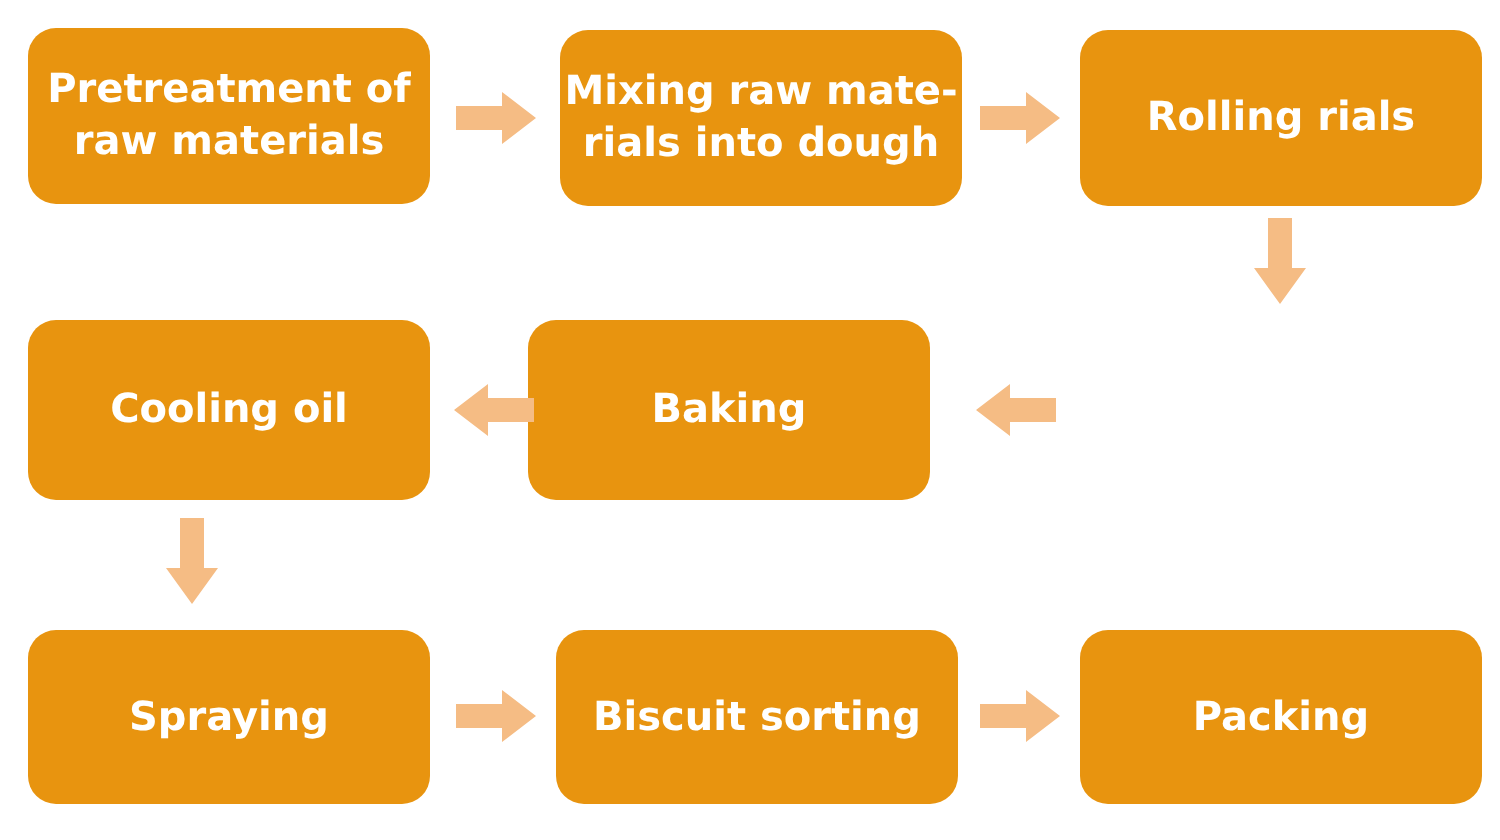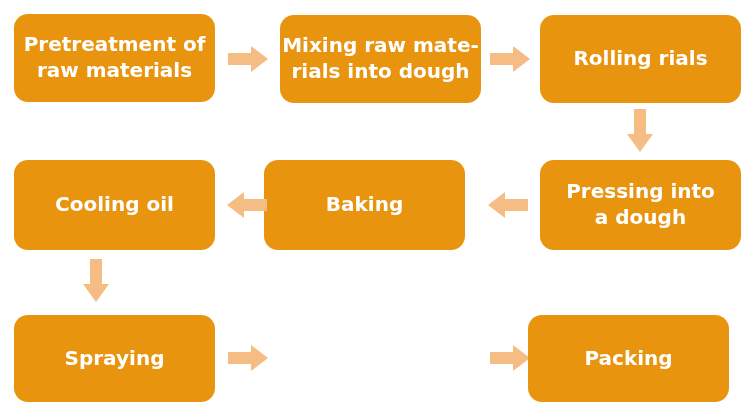--- a/index.html
+++ b/index.html
@@ -16,21 +16,21 @@
   }
   
   .s1{left:14px;top:14px}
   .s2{left:280px;top:15px}
   .s3{left:540px;top:15px}
   .s4{left:540px;top:160px;height:90px}
   .s5{left:264px;top:160px;height:90px}
   .s6{left:14px;top:160px;height:90px}
   .s7{left:14px;top:315px;height:87px}
   .s8{left:278px;top:315px;height:87px}
-  .s9{left:528px;top:315px;height:87px}
+  .s9{left:540px;top:315px;height:87px}
   .arrow{position:absolute;width:40px;height:26px}
   .arrow svg{display:block}
   .arrow polygon{fill:var(--arrow-fill,#F5BC84)}
   .arrow.vert{width:26px;height:43px}
   .a1{left:228px;top:46px}
   .a2{left:490px;top:46px}
   .a3{left:627px;top:109px}
   .a4{left:488px;top:192px}
   .a5{left:227px;top:192px}
   .a6{left:83px;top:259px}
@@ -61,22 +61,20 @@
   </div>
 
   <div class="step s3">Rolling rials</div>
 
   <div class="arrow vert a3">
     <svg width="26" height="43" viewBox="0 0 26 43">
         <polygon points="7,0 19,0 19,25 26,25 13,43 0,25 7,25"></polygon>
       </svg>
   </div>
 
-  <div class="step s4">Pressing into
-a dough</div>
 
   <div class="arrow a4">
     <svg width="40" height="26" viewBox="0 0 40 26">
         <polygon points="40,7 17,7 17,0 0,13 17,26 17,19 40,19"></polygon>
       </svg>
   </div>
 
   <div class="step s5">Baking</div>
 
   <div class="arrow a5">
@@ -94,20 +92,21 @@
   </div>
 
   <div class="step s7">Spraying</div>
 
   <div class="arrow a7">
     <svg width="40" height="26" viewBox="0 0 40 26">
         <polygon points="0,7 23,7 23,0 40,13 23,26 23,19 0,19"></polygon>
       </svg>
   </div>
 
+  <div class="step s8">Biscuit sorting</div>
 
   <div class="arrow a8">
     <svg width="40" height="26" viewBox="0 0 40 26">
         <polygon points="0,7 23,7 23,0 40,13 23,26 23,19 0,19"></polygon>
       </svg>
   </div>
 
   <div class="step s9">Packing</div>
 
 </div>

